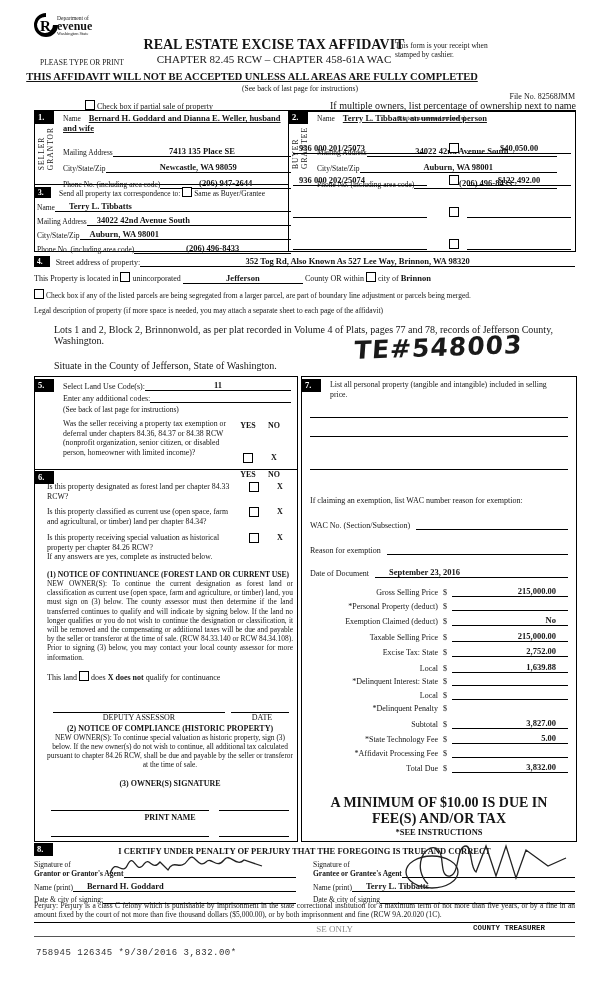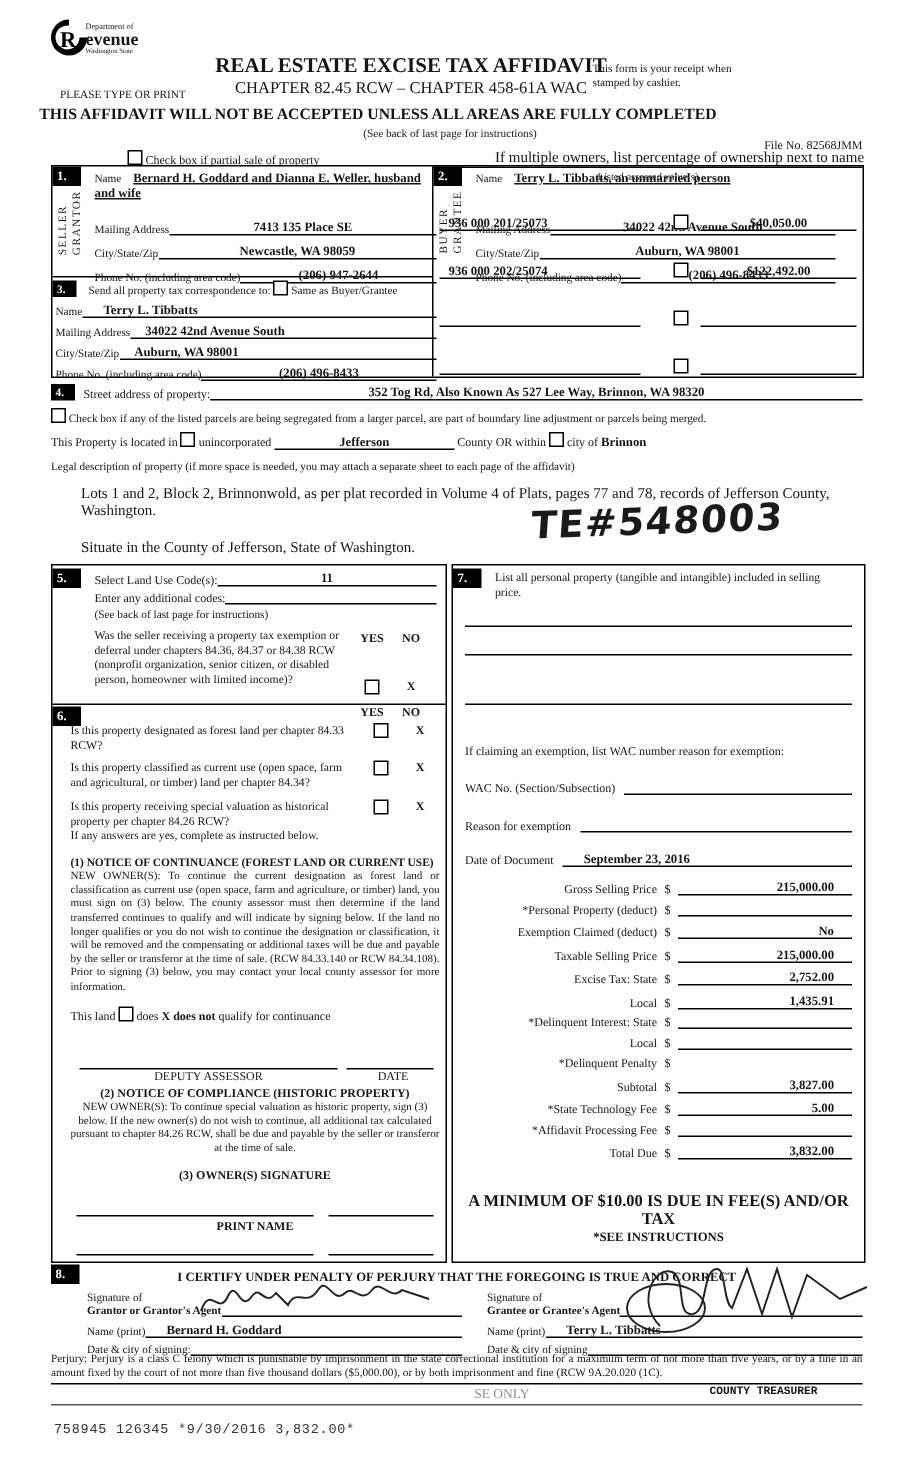--- a/index.html
+++ b/index.html
@@ -59,21 +59,21 @@
         <div class="xs" style="font-size:4.5px;">Washington State</div>
       </div>
     </div>
   </div>
   <div class="abs sm" style="left:40px;top:58px;">PLEASE TYPE OR PRINT</div>
   <div class="abs c" style="left:129px;top:37px;width:290px;">
     <div class="title">REAL ESTATE EXCISE TAX AFFIDAVIT</div>
     <div class="chapter">CHAPTER 82.45 RCW – CHAPTER 458-61A WAC</div>
   </div>
   <div class="abs sm" style="left:395px;top:41px;width:105px;">This form is your receipt when stamped by cashier.</div>
-  <div class="abs c warning" style="left:0;top:71px;width:504px;">THIS AFFIDAVIT WILL NOT BE ACCEPTED UNLESS ALL AREAS ARE FULLY COMPLETED</div>
+  <div class="abs c warning" style="left:0;top:71px;width:504px;text-decoration:underline;">THIS AFFIDAVIT WILL NOT BE ACCEPTED UNLESS ALL AREAS ARE FULLY COMPLETED</div>
   <div class="abs c sm" style="left:0;top:84px;width:600px;">(See back of last page for instructions)</div>
   <div class="abs" style="right:25px;top:92px;font-size:8px;">File No. 82568JMM</div>
   <div class="abs" style="left:85px;top:100px;font-size:8px;">
     <span class="cb"></span>
     <span>Check box if partial sale of property</span>
   </div>
   <div class="abs" style="left:330px;top:100px;font-size:10px;">If multiple owners, list percentage of ownership next to name</div>
 
   <div class="abs pbox" style="left:34px;top:110px;width:540px;height:140px;display:flex;">
 
@@ -187,34 +187,34 @@
         </div>
       </div>
     </div>
   </div>
 
   <div class="abs" style="left:34px;top:256px;width:541px;">
     <div class="row" style="font-size:8px;">
       <span class="secnum" style="padding:0 7px 0 3px;font-size:7.5px;">4.</span>
       <span style="margin-left:6px;">Street address of property:</span>
       <span class="fld grow val c">352 Tog Rd, Also Known As 527 Lee Way, Brinnon, WA  98320</span>
-    </div>
-    <div style="margin-top:5px;font-size:7.5px;">
-      <span class="cb"></span>
-      <span>Check box if any of the listed parcels are being segregated from a larger parcel, are part of boundary line adjustment or parcels being merged.</span>
     </div>
     <div style="margin-top:5px;font-size:8px;">
       <span>This Property is located in</span>
       <span class="cb"></span>
       <span>unincorporated</span>
       <span class="fld val c" style="width:120px;">Jefferson</span>
       <span>County OR  within</span>
       <span class="cb"></span>
       <span>city of</span>
       <span class="val">Brinnon</span>
+    </div>
+    <div style="margin-top:5px;font-size:7.5px;">
+      <span class="cb"></span>
+      <span>Check box if any of the listed parcels are being segregated from a larger parcel, are part of boundary line adjustment or parcels being merged.</span>
     </div>
     <div class="sm" style="margin-top:6px;">Legal description of property (if more space is needed, you may attach a separate sheet to each page of the affidavit)</div>
     <div style="margin:9px 0 0 20px;font-size:10px;width:505px;">Lots 1 and 2, Block 2, Brinnonwold, as per plat recorded in Volume 4 of Plats, pages 77 and 78, records of Jefferson County, Washington.</div>
     <div style="margin:14px 0 0 20px;font-size:10px;">Situate in the County of Jefferson, State of Washington.</div>
     <div class="abs hand" style="left:320px;top:77px;">TE#548003</div>
   </div>
 
   <div class="abs colbox" style="left:34px;top:376px;width:262px;height:464px;">
 
     <div style="position:relative;height:92px;border-bottom:1px solid #000;">
@@ -338,21 +338,21 @@
               <span class="feeval">215,000.00</span>
             </div>
           <div class="feerow">
               <span class="feelabel">Excise Tax:  State</span>
               <span class="dollar">$</span>
               <span class="feeval">2,752.00</span>
             </div>
           <div class="feerow">
               <span class="feelabel">Local</span>
               <span class="dollar">$</span>
-              <span class="feeval">1,435.91</span>
+              <span class="feeval">1,639.88</span>
             </div>
           <div class="feerow">
               <span class="feelabel">*Delinquent Interest:  State</span>
               <span class="dollar">$</span>
               <span class="feeval"></span>
             </div>
           <div class="feerow">
               <span class="feelabel">Local</span>
               <span class="dollar">$</span>
               <span class="feeval"></span>
@@ -376,32 +376,32 @@
               <span class="feelabel">*Affidavit Processing Fee</span>
               <span class="dollar">$</span>
               <span class="feeval"></span>
             </div>
           <div class="feerow">
               <span class="feelabel">Total Due</span>
               <span class="dollar">$</span>
               <span class="feeval">3,832.00</span>
             </div>
         </div>
-        <div class="b c" style="font-size:11px;margin-top:22px;">A MINIMUM OF $10.00 IS DUE IN FEE(S) AND/OR TAX</div>
+        <div class="b c" style="font-size:14px;margin-top:22px;">A MINIMUM OF $10.00 IS DUE IN FEE(S) AND/OR TAX</div>
         <div class="b c" style="font-size:8.5px;">*SEE INSTRUCTIONS</div>
       </div>
     </div>
   </div>
 
   <div class="abs" style="left:34px;top:843px;width:541px;">
     <div style="position:relative;">
       <span class="secnum abs" style="left:0;top:0;">8.</span>
       <div class="b c" style="font-size:8.5px;padding-top:3px;">I CERTIFY UNDER PENALTY OF PERJURY THAT THE FOREGOING IS TRUE AND CORRECT</div>
     </div>
-    <div style="display:flex;margin-top:4px;margin-left:24px;">
+    <div style="display:flex;margin-top:4px;">
 
       <div style="width:262px;position:relative;">
         <svg class="abs" style="left:70px;top:-12px;" width="170" height="34" viewBox="0 0 170 34">
           <path d="M6,26 C12,8 18,30 24,16 C30,4 32,28 40,16 C46,8 48,24 56,14 L64,22 C70,10 76,24 84,12 C90,2 94,22 102,14 C108,8 112,22 120,12 C126,4 132,20 140,12 L158,18" stroke="#222" fill="none" stroke-width="1.3"></path>
         </svg>
         <div class="row" style="font-size:7.5px;">
           <span>
             <span style="display:block;">Signature of</span>
             <span class="b">Grantor or Grantor's Agent</span>
           </span>

